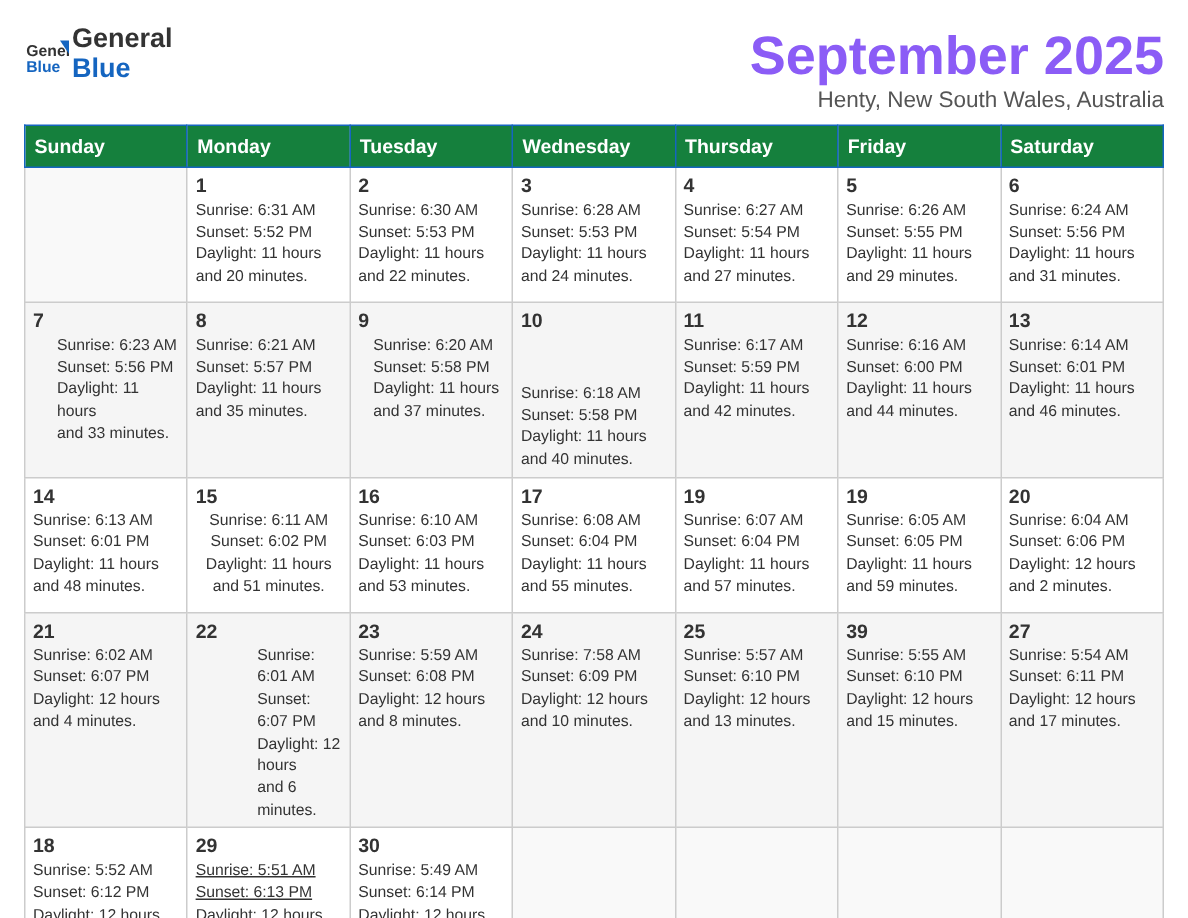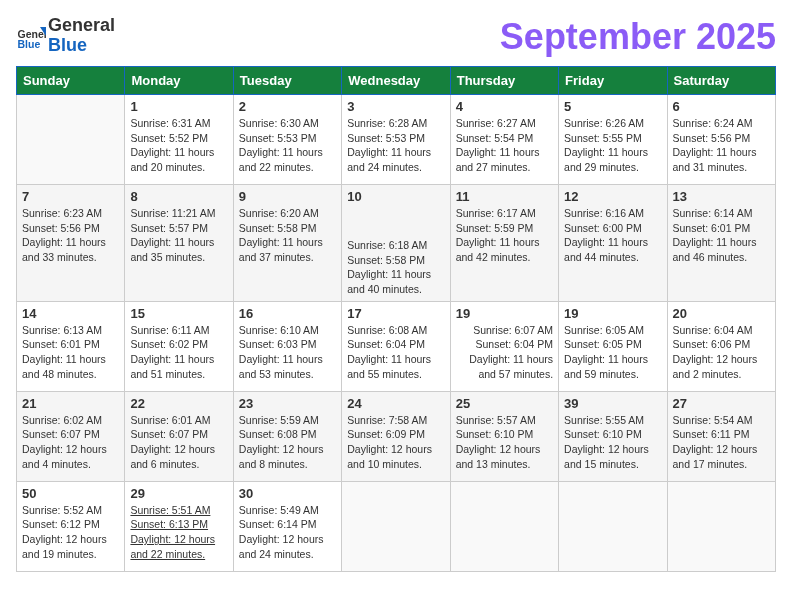--- a/index.html
+++ b/index.html
@@ -90,20 +90,21 @@
       <text x="2" y="36" font-size="14" font-weight="bold" fill="#1565c0">Blue</text>
       <polygon points="32,8 40,8 40,20" fill="#1565c0"></polygon>
     </svg>
     <div>
       <div style="font-size:18px;font-weight:bold;color:#333;line-height:1.1;">General</div>
       <div style="font-size:18px;font-weight:bold;color:#1565c0;line-height:1.1;">Blue</div>
     </div>
   </div>
   <div class="title-block">
     <div class="month-title">September 2025</div>
+    <div class="location">Henty, New South Wales, Australia</div>
   </div>
 </div>
 
 <table>
   <thead>
     <tr id="header-row">
     <th>Sunday</th>
         <th>Monday</th>
         <th>Tuesday</th>
         <th>Wednesday</th>
@@ -154,35 +155,35 @@
           <span class="day-number">6</span>
           <div class="cell-info" style="white-space: pre-line;">Sunrise: 6:24 AM
 Sunset: 5:56 PM
 Daylight: 11 hours
 and 31 minutes.</div>
         </td>
       </tr>
       <tr>
         <td>
           <span class="day-number">7</span>
-          <div class="cell-info" style="white-space: pre-line;">Sunrise: 6:23 AM
+          <div class="cell-info" style="white-space: pre-line; margin-left: 16px;">Sunrise: 6:23 AM
 Sunset: 5:56 PM
 Daylight: 11 hours
 and 33 minutes.</div>
         </td>
         <td>
           <span class="day-number">8</span>
-          <div class="cell-info" style="white-space: pre-line;">Sunrise: 11:21 AM
+          <div class="cell-info" style="white-space: pre-line;">Sunrise: 6:21 AM
 Sunset: 5:57 PM
 Daylight: 11 hours
 and 35 minutes.</div>
         </td>
         <td>
           <span class="day-number">9</span>
-          <div class="cell-info" style="white-space: pre-line;">Sunrise: 6:20 AM
+          <div class="cell-info" style="white-space: pre-line; margin-left: 10px;">Sunrise: 6:20 AM
 Sunset: 5:58 PM
 Daylight: 11 hours
 and 37 minutes.</div>
         </td>
         <td>
           <span class="day-number">10</span>
           <div class="cell-info" style="white-space: pre-line; margin-top: 34px;">Sunrise: 6:18 AM
 Sunset: 5:58 PM
 Daylight: 11 hours
 and 40 minutes.</div>
@@ -212,42 +213,42 @@
       <tr>
         <td>
           <span class="day-number">14</span>
           <div class="cell-info" style="white-space: pre-line;">Sunrise: 6:13 AM
 Sunset: 6:01 PM
 Daylight: 11 hours
 and 48 minutes.</div>
         </td>
         <td>
           <span class="day-number">15</span>
-          <div class="cell-info" style="white-space: pre-line;">Sunrise: 6:11 AM
+          <div class="cell-info" style="white-space: pre-line; text-align: center;">Sunrise: 6:11 AM
 Sunset: 6:02 PM
 Daylight: 11 hours
 and 51 minutes.</div>
         </td>
         <td>
           <span class="day-number">16</span>
           <div class="cell-info" style="white-space: pre-line;">Sunrise: 6:10 AM
 Sunset: 6:03 PM
 Daylight: 11 hours
 and 53 minutes.</div>
         </td>
         <td>
           <span class="day-number">17</span>
           <div class="cell-info" style="white-space: pre-line;">Sunrise: 6:08 AM
 Sunset: 6:04 PM
 Daylight: 11 hours
 and 55 minutes.</div>
         </td>
         <td>
           <span class="day-number">19</span>
-          <div class="cell-info" style="white-space: pre-line; text-align: right;">Sunrise: 6:07 AM
+          <div class="cell-info" style="white-space: pre-line;">Sunrise: 6:07 AM
 Sunset: 6:04 PM
 Daylight: 11 hours
 and 57 minutes.</div>
         </td>
         <td>
           <span class="day-number">19</span>
           <div class="cell-info" style="white-space: pre-line;">Sunrise: 6:05 AM
 Sunset: 6:05 PM
 Daylight: 11 hours
 and 59 minutes.</div>
@@ -263,21 +264,21 @@
       <tr>
         <td>
           <span class="day-number">21</span>
           <div class="cell-info" style="white-space: pre-line;">Sunrise: 6:02 AM
 Sunset: 6:07 PM
 Daylight: 12 hours
 and 4 minutes.</div>
         </td>
         <td>
           <span class="day-number">22</span>
-          <div class="cell-info" style="white-space: pre-line;">Sunrise: 6:01 AM
+          <div class="cell-info" style="white-space: pre-line; margin-left: 41px;">Sunrise: 6:01 AM
 Sunset: 6:07 PM
 Daylight: 12 hours
 and 6 minutes.</div>
         </td>
         <td>
           <span class="day-number">23</span>
           <div class="cell-info" style="white-space: pre-line;">Sunrise: 5:59 AM
 Sunset: 6:08 PM
 Daylight: 12 hours
 and 8 minutes.</div>
@@ -306,21 +307,21 @@
         <td>
           <span class="day-number">27</span>
           <div class="cell-info" style="white-space: pre-line;">Sunrise: 5:54 AM
 Sunset: 6:11 PM
 Daylight: 12 hours
 and 17 minutes.</div>
         </td>
       </tr>
       <tr>
         <td>
-          <span class="day-number">50</span>
+          <span class="day-number">18</span>
           <div class="cell-info" style="white-space: pre-line;">Sunrise: 5:52 AM
 Sunset: 6:12 PM
 Daylight: 12 hours
 and 19 minutes.</div>
         </td>
         <td>
           <span class="day-number">29</span>
           <div class="cell-info" style="white-space: pre-line; text-decoration: underline;">Sunrise: 5:51 AM
 Sunset: 6:13 PM
 Daylight: 12 hours

